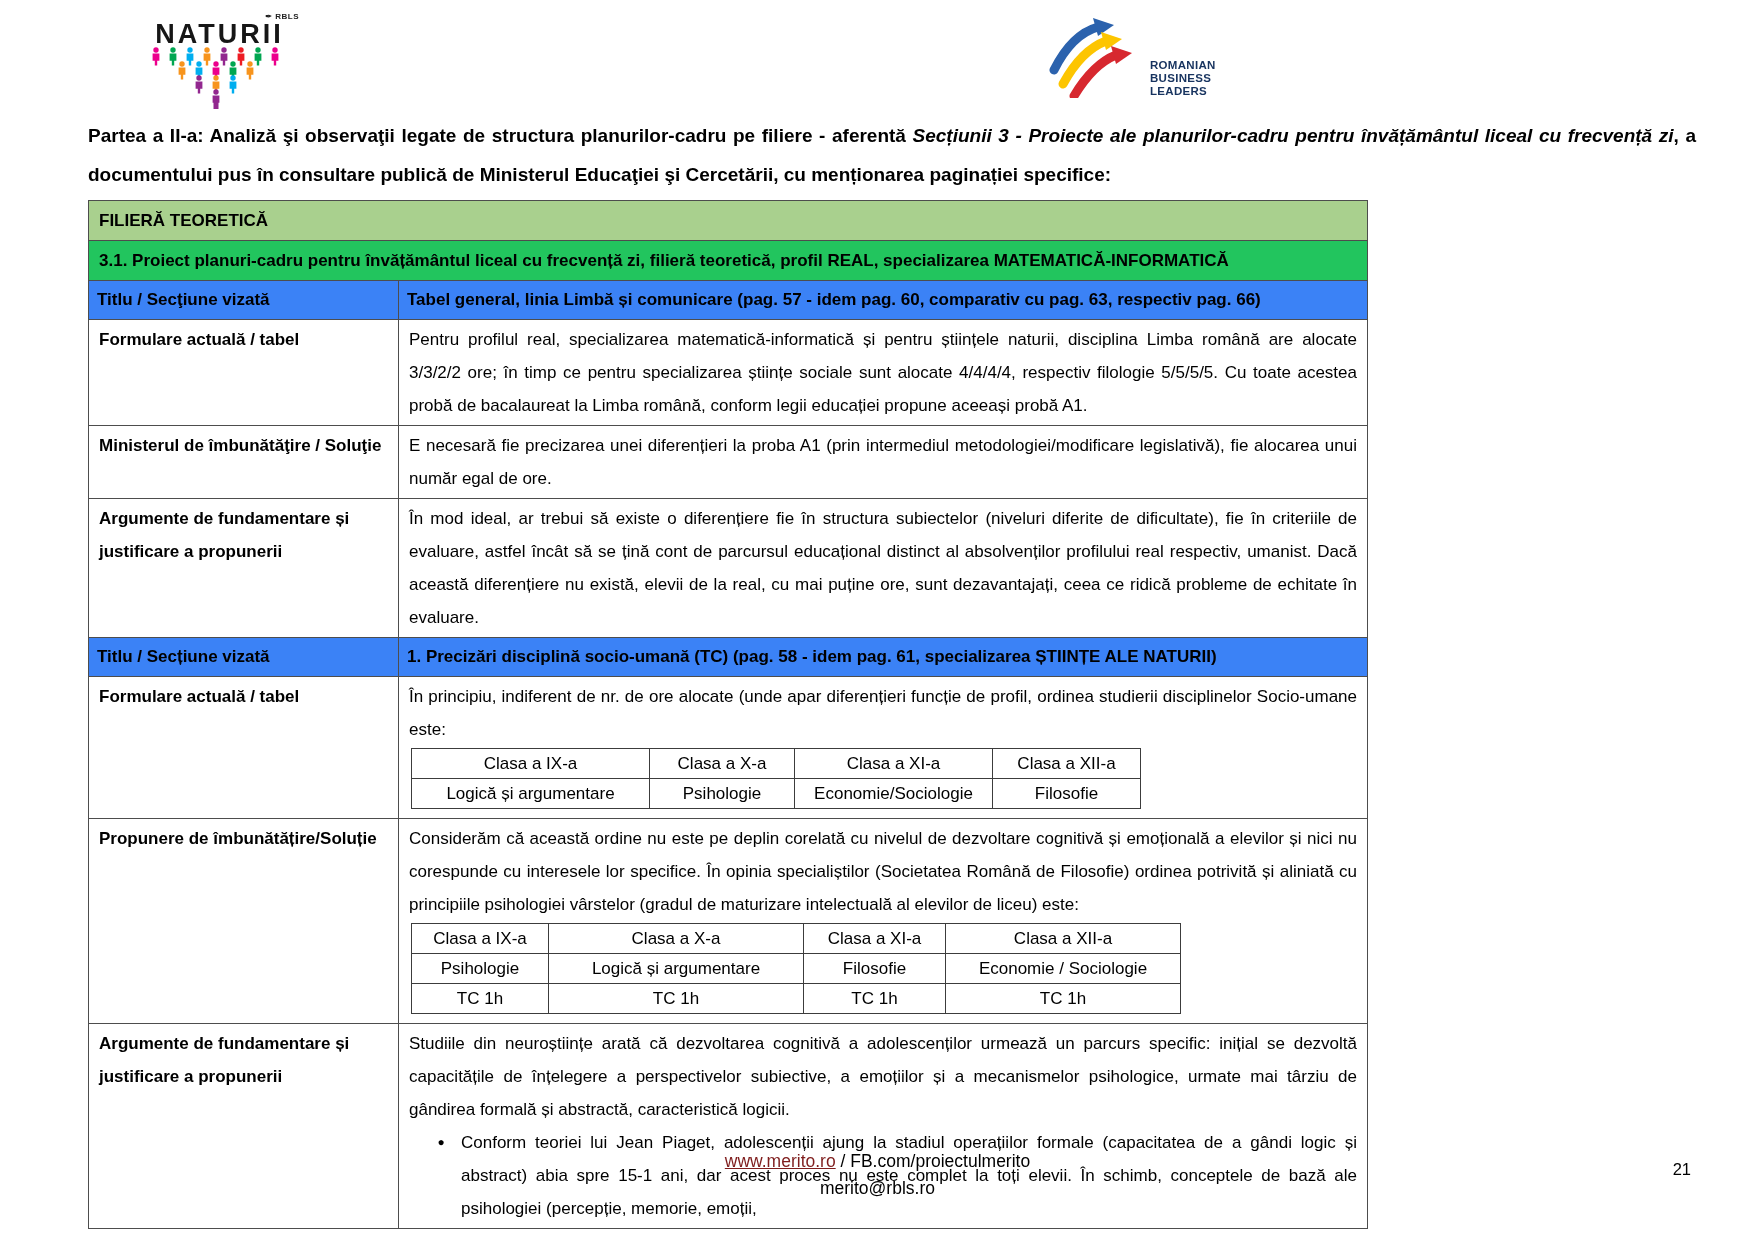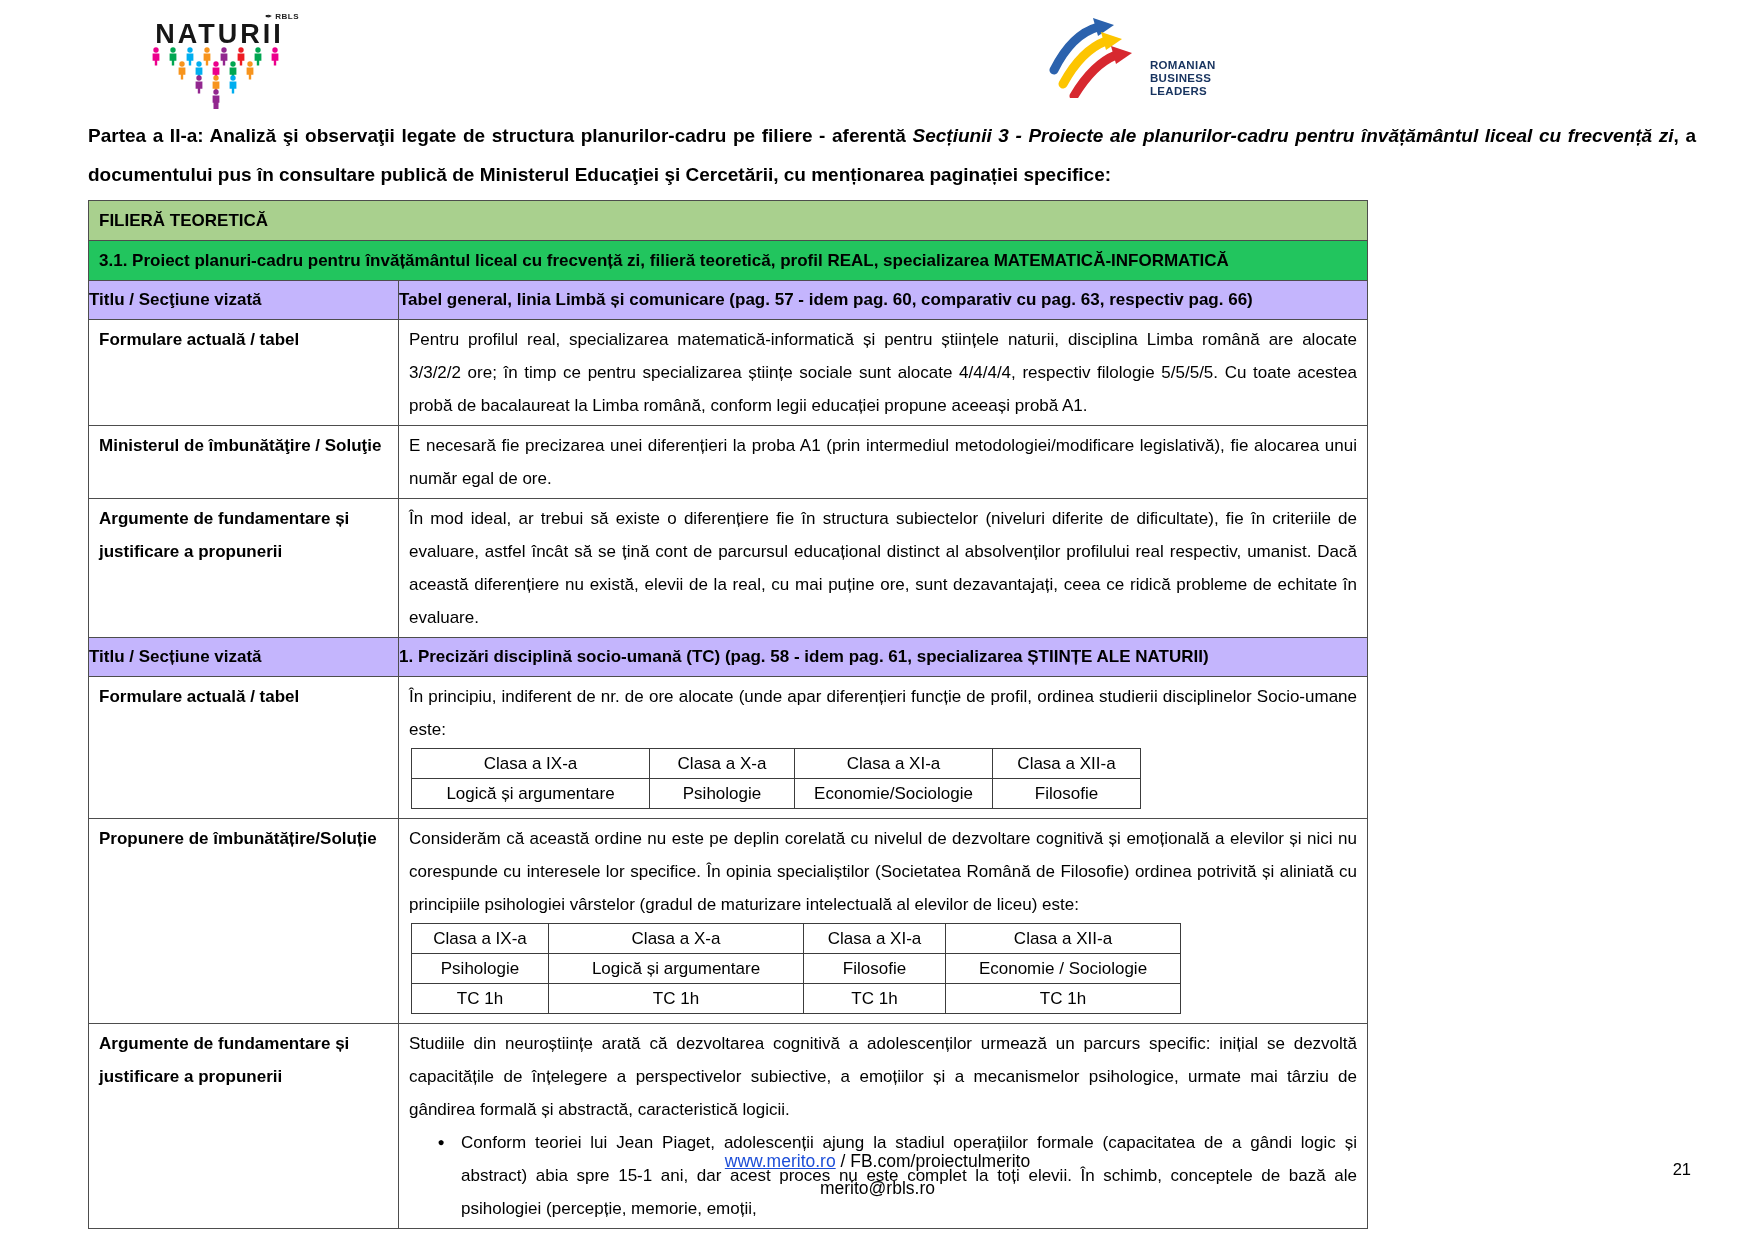--- a/index.html
+++ b/index.html
@@ -37,42 +37,42 @@
   }
   table.main td {
     border: 1.6px solid #4d4d4d;
     vertical-align: top;
     padding: 3px 10px;
     font-size: 17px;
     line-height: 33px;
   }
   td.hdr-green  { background: #a9d08e; font-weight: bold; font-size: 19px; line-height: 30px; padding: 3px 10px; }
   td.hdr-yellow { background: #22c55e; font-weight: bold; font-size: 18.5px; line-height: 30px; padding: 4px 10px; }
-  tr.row-blue td { background: #c4b5fd; font-weight: bold; line-height: 30px; padding: 4px 0; }
+  tr.row-blue td { background: #3b82f6; font-weight: bold; line-height: 30px; padding: 4px 8px; }
   td.lbl { font-weight: bold; }
   td.val { text-align: justify; }
 
   
   table.inner {
     border-collapse: collapse; margin: 2px 0 6px 2px; table-layout: fixed;
   }
   table.inner td {
     border: 1.4px solid #3c3c3c;
     text-align: center; vertical-align: middle;
     font-size: 17px; line-height: 27px; padding: 1px 8px;
   }
 
   
   .bullet-line { display: flex; margin-left: 12px; }
   .bullet-mark { width: 40px; flex: 0 0 40px; text-align: center; font-size: 12px; line-height: 33px; }
   .bullet-text { flex: 1; text-align: justify; }
 
   
   .footer { position: absolute; left: 0; width: 100%; top: 1148px; text-align: center; font-size: 17.5px; line-height: 27px; }
-  .footer a { color: #1d4ed8; text-decoration: underline; }
+  .footer a { color: #7f1d1d; text-decoration: underline; }
   .page-number { position: absolute; right: 64px; top: 1160px; font-size: 16.5px; }
 </style>
 </head>
 <body>
 
 <div class="page">
 
   <div class="merito-logo">
     <div class="merito-tag">✒ RBLS</div>
     <div class="merito-word">NATURII</div>

